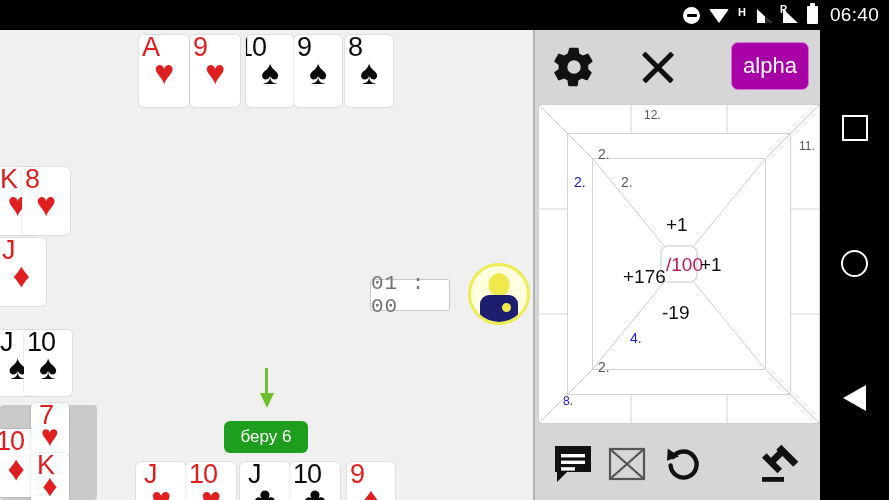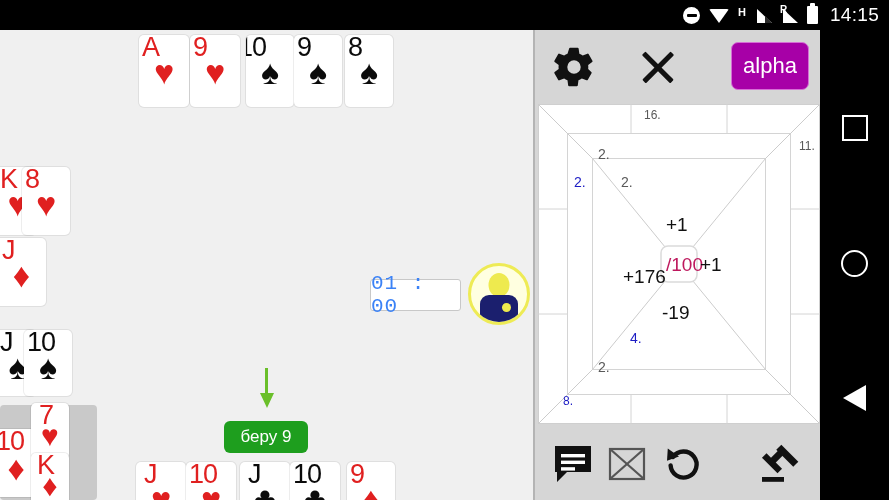--- a/index.html
+++ b/index.html
@@ -57,24 +57,24 @@
   .card .suit { position:absolute; left:50%; transform:translateX(-50%);
     top:20px; font-size:34px; line-height:1; }
   .card.red .rank, .card.red .suit { color:#e02020; }
   .card.blk .rank, .card.blk .suit { color:#0b0b0b; }
 
   
   .tray { position:absolute; left:0; top:375px; width:97px; height:95px;
     background:#c9c9c9; border-radius:4px; }
 
   
-  .timer { position:absolute; left:370px; top:249px; width:91px; height:32px;
+  .timer { position:absolute; left:370px; top:249px; width:80px; height:32px;
     background:#fff; border:1px solid #c8c8c8; border-radius:3px;
     display:flex; align-items:center; justify-content:center;
-    font-size:21px; color:#3b82f6; letter-spacing:1px;
+    font-size:21px; color:#737373; letter-spacing:1px;
     font-family:"Liberation Mono", monospace; }
 
   
   .pname { position:absolute; left:398px; top:206px; font-size:18px; color:#4a4a4a;
     white-space:nowrap; }
 
   
   .avatar { position:absolute; left:468px; top:233px; width:62px; height:62px;
     border-radius:50%; background:#ffffe0; border:3px solid #eeeb55; overflow:hidden; }
   .av-head { position:absolute; left:50%; transform:translateX(-50%); top:7px;
@@ -147,21 +147,21 @@
     </span>
     <span class="sb-ico">
       <span class="sig" style="position:relative;">
         <span class="rlabel">R</span>
         <span class="tri"></span>
       </span>
     </span>
     <span class="sb-ico">
         <span class="batt"></span>
       </span>
-    <span class="clock">14:15</span>
+    <span class="clock">06:40</span>
   </div>
 
   <div class="board">
 
     <div>
       <div class="card red" style="left:139px;top:5px;width:50px;height:72px;">
         <span class="rank">A</span>
         <span class="suit">♥</span>
       </div>
       <div class="card red" style="left:190px;top:5px;width:50px;height:72px;">
@@ -233,21 +233,21 @@
       <span class="av-head"></span>
       <span class="av-body"></span>
       <span class="av-dot"></span>
     </div>
 
     <div class="arrow">
       <span class="shaft"></span>
         <span class="head"></span>
     </div>
 
-    <div class="gbtn">беру 9</div>
+    <div class="gbtn">беру 6</div>
 
     <div>
       <div class="card red" style="left:136px;top:432px;width:50px;height:70px;">
         <span class="rank" style="left:8px;">J</span>
         <span class="suit">♥</span>
       </div>
       <div class="card red" style="left:186px;top:432px;width:50px;height:70px;">
         <span class="rank">10</span>
         <span class="suit">♥</span>
       </div>
@@ -301,21 +301,21 @@
         <line x1="189" y1="0.5" x2="189" y2="29.5" stroke="#d4d4d4" stroke-width="1"></line>
         <line x1="93" y1="290.5" x2="93" y2="319.5" stroke="#d4d4d4" stroke-width="1"></line>
         <line x1="189" y1="290.5" x2="189" y2="319.5" stroke="#d4d4d4" stroke-width="1"></line>
         <line x1="0.5" y1="105" x2="29.5" y2="105" stroke="#d4d4d4" stroke-width="1"></line>
         <line x1="0.5" y1="210" x2="29.5" y2="210" stroke="#d4d4d4" stroke-width="1"></line>
         <line x1="252.5" y1="105" x2="281.5" y2="105" stroke="#d4d4d4" stroke-width="1"></line>
         <line x1="252.5" y1="210" x2="281.5" y2="210" stroke="#d4d4d4" stroke-width="1"></line>
         <rect x="123" y="142" width="36" height="36" rx="7" fill="#ffffff" stroke="#dadada" stroke-width="1.5"></rect>
       </svg>
 
-      <span class="dg-num sm" style="left:106px;top:4px;">16.</span>
+      <span class="dg-num sm" style="left:106px;top:4px;">12.</span>
       <span class="dg-num sm" style="left:261px;top:35px;">11.</span>
       <span class="dg-num" style="left:60px;top:42px;">2.</span>
       <span class="dg-num blue" style="left:36px;top:70px;">2.</span>
       <span class="dg-num" style="left:83px;top:70px;">2.</span>
       <span class="dg-num blue" style="left:92px;top:226px;">4.</span>
       <span class="dg-num" style="left:60px;top:255px;">2.</span>
       <span class="dg-num blue sm" style="left:25px;top:290px;">8.</span>
 
       <span class="dg-center" style="left:128px;top:110px;">+1</span>
       <span class="dg-center" style="left:85px;top:162px;">+176</span>

